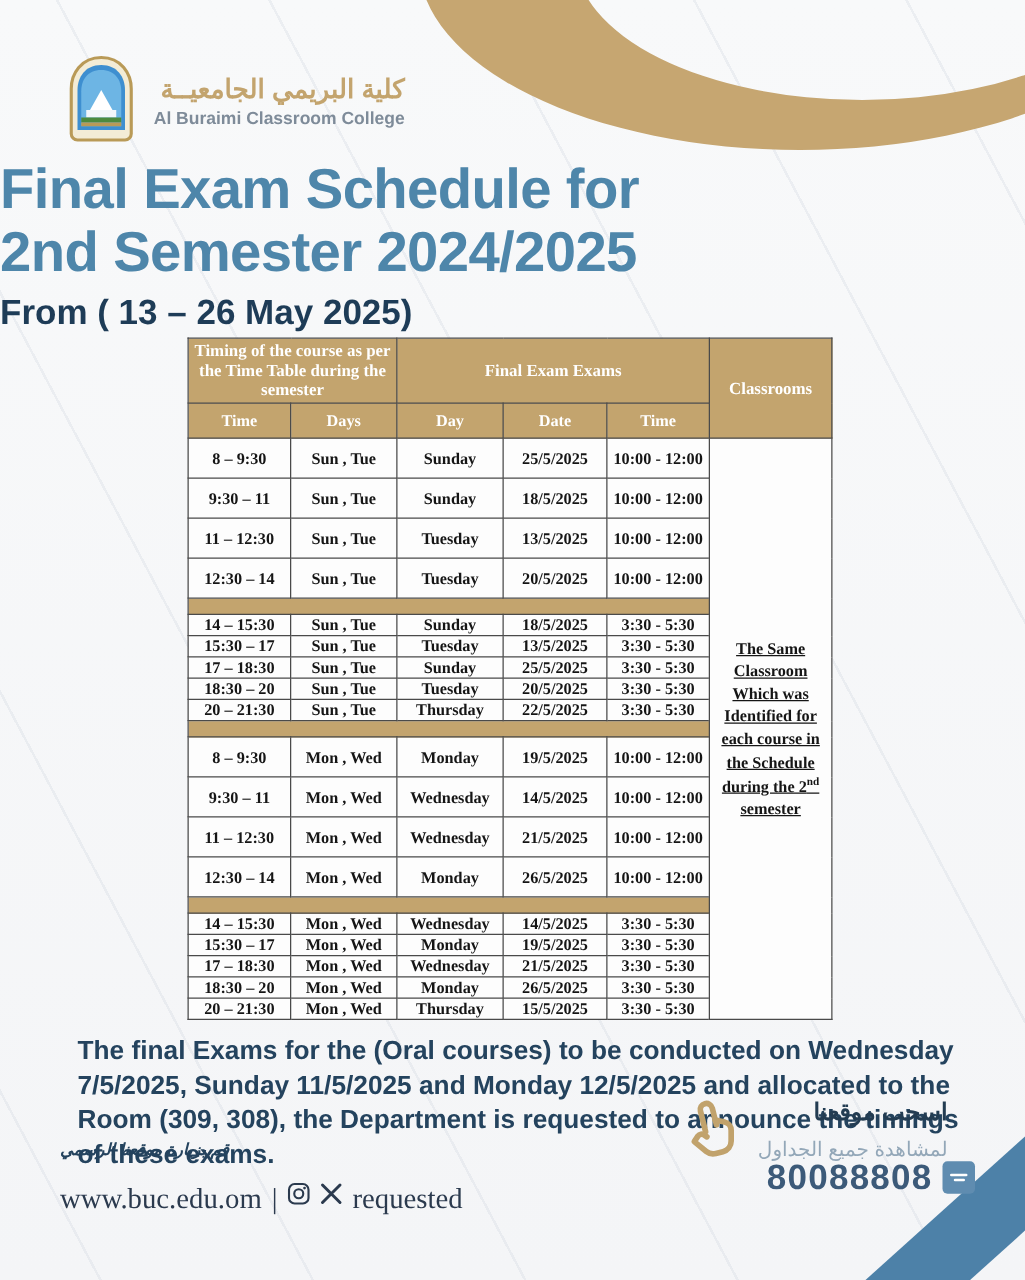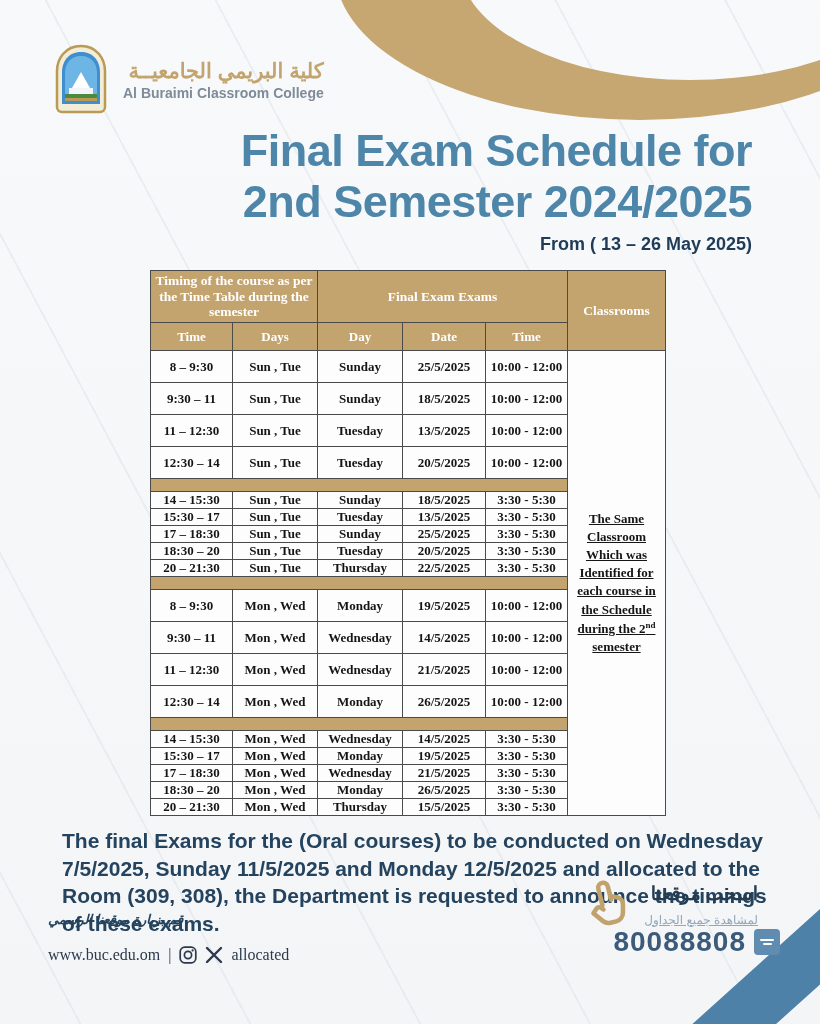--- a/index.html
+++ b/index.html
@@ -25,23 +25,23 @@
     left:562px; top:962px; transform:rotate(-42deg);
   }
 
   
   .brand { position:absolute; top:44px; left:52px; display:flex; align-items:center; gap:13px; }
   .brand-text { display:flex; flex-direction:column; gap:2px; }
   .brand-ar { font-size:21px; font-weight:bold; color:#c3a46e; direction:rtl; letter-spacing:.5px; }
   .brand-en { font-size:14px; font-weight:bold; color:#7e8b99; }
 
   
-  .title-block { position:absolute; top:126px; left:0; width:752px; text-align:right; }
+  .title-block { position:absolute; top:126px; left:0; width:752px; text-align:left; }
   .title-line { font-size:45px; font-weight:bold; color:#4e86aa; line-height:1.13; letter-spacing:-0.5px; }
-  .subtitle { margin-top:6px; font-size:18px; font-weight:bold; color:#1e3c57; }
+  .subtitle { margin-top:6px; font-size:28px; font-weight:bold; color:#1e3c57; }
 
   
   .exam-table-wrap { position:absolute; left:150px; top:270px; }
   table { border-collapse:collapse; table-layout:fixed; width:515px;
           font-family:"Liberation Serif","DejaVu Serif",serif; }
   th, td { border:1px solid #4a4a4a; text-align:center; vertical-align:middle;
            font-size:13px; font-weight:bold; color:#151515; padding:0 2px; line-height:1.18; }
   thead th { background:#c3a46e; color:#ffffff; }
   thead tr.h1 { height:52px; }
   thead tr.h2 { height:28px; }
@@ -54,31 +54,31 @@
   td.classrooms-cell { background:#fdfdfd; font-size:13px; line-height:1.4; padding:0 5px;text-decoration:underline; }
   td.classrooms-cell sup { font-size:9px; }
 
   
   .note { position:absolute; left:62px; top:827px; width:706px;
           font-size:21px; font-weight:bold; color:#24435e; line-height:1.32; }
 
   
   .visit-ar { position:absolute; left:48px; top:912px; font-size:13px; font-weight:bold;
               color:#24435e; direction:rtl;font-style:italic; }
-  .website-line { position:absolute; left:48px; top:946px; display:flex; align-items:flex-end; gap:8px;
+  .website-line { position:absolute; left:48px; top:946px; display:flex; align-items:flex-start; gap:8px;
                   font-family:"Liberation Serif","DejaVu Serif",serif;
-                  font-size:16px; color:#2b3a4e; }
+                  font-size:23px; color:#2b3a4e; }
   .icon-16 { display:inline-flex; width:18px; height:18px; }
 
   
   .swipe-block { position:absolute; right:62px; top:876px; display:flex; align-items:center; gap:10px; }
   .hand-icon { width:52px; height:56px; transform:rotate(-14deg); }
   .swipe-text { text-align:right; direction:rtl; }
   .swipe-title { font-size:19px; font-weight:bold; color:#233c52; }
-  .swipe-sub { font-size:12px; color:#93a7b8; margin-top:8px;text-decoration:underline; }
+  .swipe-sub { font-size:16px; color:#93a7b8; margin-top:8px; }
   .phone-row { position:absolute; right:40px; top:926px; display:flex; align-items:center; gap:8px; }
   .phone-number { font-size:28px; font-weight:bold; color:#3c5a79; letter-spacing:1px; }
   .call-badge { width:26px; height:26px; border-radius:4px; background:#5f8cb0;
                 display:flex; flex-direction:column; align-items:center; justify-content:center; gap:2px; }
   .call-badge i { display:block; width:14px; height:2px; background:#fff; border-radius:1px; }
   .call-badge i:last-child { width:9px; }
 </style>
 </head>
 <body>
 
@@ -289,21 +289,21 @@
         <rect x="1.2" y="1.2" width="15.6" height="15.6" rx="4.5" fill="none" stroke="#2b3a4e" stroke-width="1.7"></rect>
         <circle cx="9" cy="9" r="3.6" fill="none" stroke="#2b3a4e" stroke-width="1.7"></circle>
         <circle cx="13.6" cy="4.4" r="1.1" fill="#2b3a4e"></circle>
       </svg>
     </span>
     <span class="icon-16">
       <svg width="18" height="18" viewBox="0 0 18 18">
         <path d="M2 2 L16 16 M16 2 L2 16" stroke="#2b3a4e" stroke-width="2.4" stroke-linecap="round"></path>
       </svg>
     </span>
-    <span>allocated</span>
+    <span>requested</span>
   </div>
 
   <div class="swipe-block">
     <svg class="hand-icon" viewBox="0 0 32 34">
       <g fill="none" stroke="#c1a26c" stroke-width="2.8" stroke-linecap="round" stroke-linejoin="round">
         <path d="M12.5 17 V6.5 a3 3 0 0 1 6 0 V15"></path>
         <path d="M18.5 12.5 l4.2 2.1 a4.2 4.2 0 0 1 2.2 4.7 l-1.3 5.2 a5.4 5.4 0 0 1 -5.2 4.1 h-3.6 a5.4 5.4 0 0 1 -4.3 -2.1 l-4.6 -6.1 2.5 -2.3 a2.2 2.2 0 0 1 3 .2 l1.1 1.3"></path>
       </g>
     </svg>
     <div class="swipe-text">

